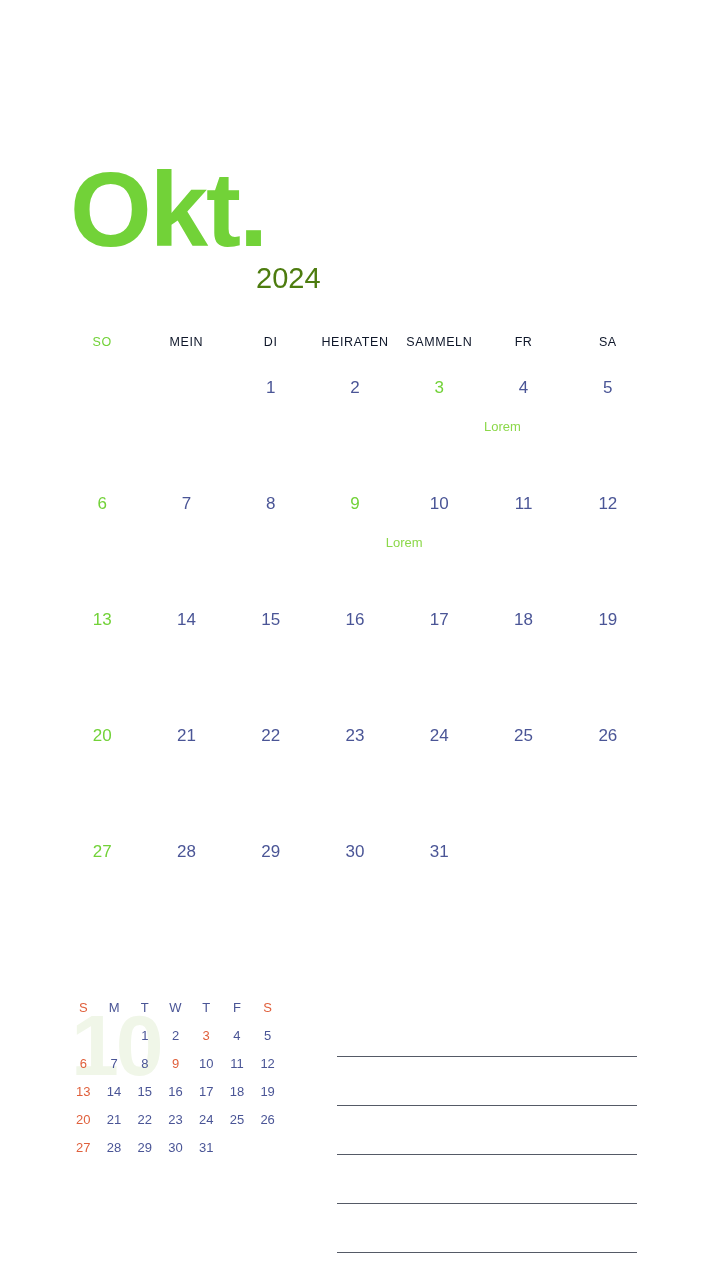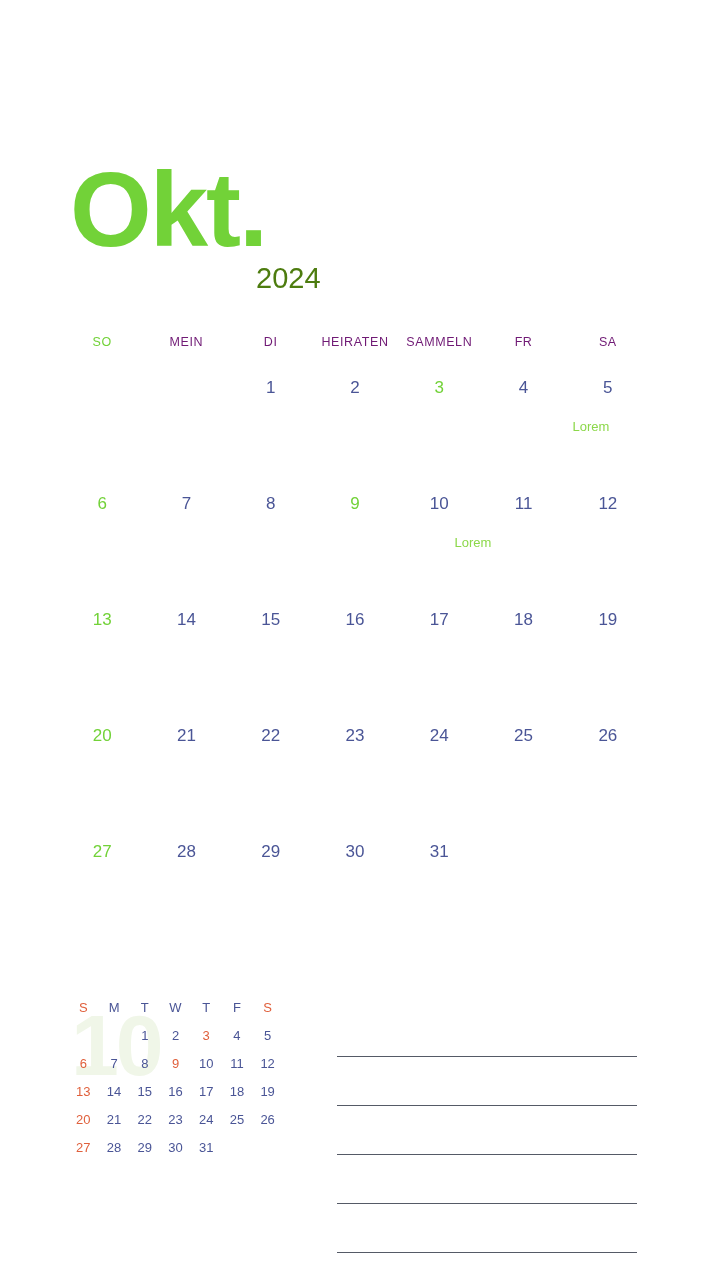--- a/index.html
+++ b/index.html
@@ -56,21 +56,21 @@
   }
   .weekdays {
     display: grid;
     grid-template-columns: repeat(7, 1fr);
     margin-bottom: 10px;
   }
   .weekday {
     text-align: center;
     font-size: 12.5px;
     letter-spacing: 0.6px;
-    color: #701a75;
+    color: #0f172a;
   }
   .weekday.sun { color: #72d238; }
 
   .weeks {
     display: block;
   }
   .week {
     display: grid;
     grid-template-columns: repeat(7, 1fr);
     position: relative;
@@ -85,21 +85,21 @@
     color: #4a5596;
     line-height: 58px;
     display: block;
   }
   .day-num.sun { color: #72d238; }
   .day-num.hl { color: #72d238; }
   .day-num.empty { color: transparent; }
 
   .note-row {
     display: grid;
-    grid-template-columns: repeat(5, 1fr);
+    grid-template-columns: repeat(6, 1fr);
     height: 58px;
   }
   .note {
     font-size: 13px;
     color: #8cd84a;
     text-align: center;
     line-height: 20px;
   }
 
   

